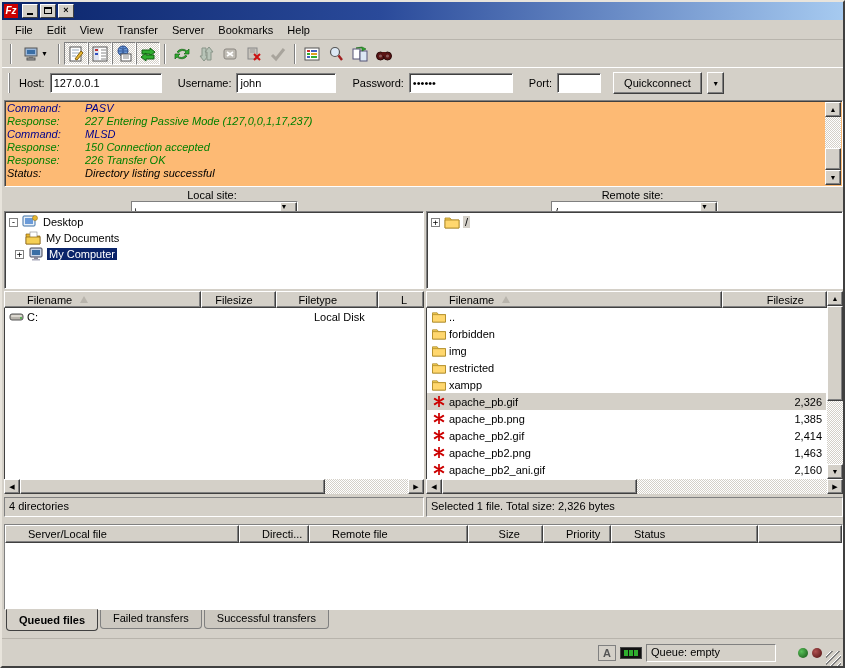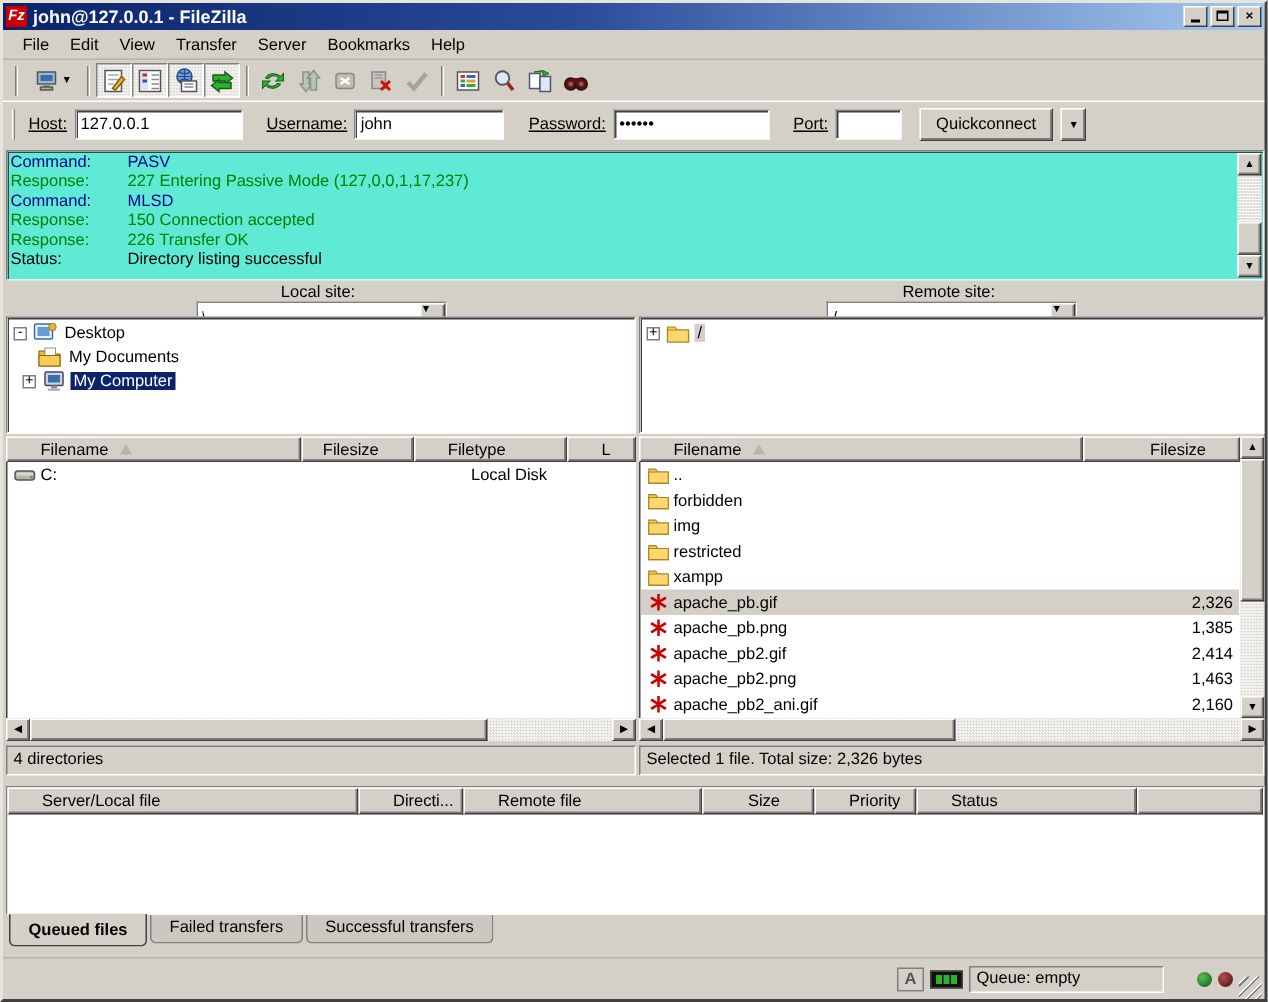--- a/index.html
+++ b/index.html
@@ -34,31 +34,31 @@
   .tbtn.pressed{ border-color:#808080 #fff #fff #808080;
     background:#fff; background-image:conic-gradient(#d4d0c8 25%,#fff 0 50%,#d4d0c8 0 75%,#fff 0); background-size:2px 2px; }
   .tbtn svg{ display:block; }
   .ddarrow{ font-size:7px; margin-left:1px; }
   .combo-btn .ddarrow{ margin:0; }
 
   
   .quickbar{ position:absolute; left:0; top:65px; right:0; height:31px; display:flex; align-items:center;
     padding-left:6px; gap:5px; border-top:1px solid #fff; }
   .qgrip{ width:2px; height:20px; border-left:1px solid #fff; border-right:1px solid #808080; margin-right:4px; }
-  .qlabel{ white-space:nowrap;text-decoration:underline; }
+  .qlabel{ white-space:nowrap; }
   .sunken{ border:1px solid; border-color:#808080 #fff #fff #808080; box-shadow:inset 1px 1px 0 #404040; background:#fff; }
   .qinput{ height:20px; font-family:"Liberation Sans",sans-serif; font-size:11px; padding:0 3px; outline:none; }
   .qc-btn{ height:22px; padding:0 10px; background:#d4d0c8; border:1px solid; border-color:#fff #404040 #404040 #fff;
     box-shadow:inset -1px -1px 0 #808080; font-family:"Liberation Sans",sans-serif; font-size:11px; }
   .qc-dd{ width:17px; height:22px; background:#d4d0c8; border:1px solid; border-color:#fff #404040 #404040 #fff;
     box-shadow:inset -1px -1px 0 #808080; font-size:7px; }
 
   
-  .logpane{ position:absolute; left:2px; top:98px; width:839px; height:87px; background:#5eead4;
-    border:1px solid; border-color:#808080 #fff #fff #808080; box-shadow:inset 1px 1px 0 #404040; }
+  .logpane{ position:absolute; left:2px; top:98px; width:839px; height:87px; background:#fdba74;
+    border:1px solid; border-color:#808080 #fff #fff #808080; box-shadow:inset 1px 1px 0 #404040;font-style:italic; }
   .loglines{ position:absolute; left:2px; top:1px; right:17px; }
   .logline{ display:flex; line-height:13px; white-space:nowrap; }
   .loglabel{ width:78px; flex:0 0 auto; }
   .cmd{ color:#00008b; } .resp{ color:#008000; } .stat{ color:#000; }
 
   
   .vscroll{ position:absolute; top:1px; right:1px; bottom:1px; width:16px; display:flex; flex-direction:column;
     background:#ece9e2; background-image:conic-gradient(#d4d0c8 25%,#fff 0 50%,#d4d0c8 0 75%,#fff 0); background-size:2px 2px; }
   .sbtn{ width:16px; height:15px; flex:0 0 auto; background:#d4d0c8; border:1px solid; border-color:#fff #404040 #404040 #fff;
     box-shadow:inset -1px -1px 0 #808080; font-size:7px; line-height:13px; text-align:center; color:#000; }
@@ -138,21 +138,20 @@
   .grip{ width:15px; height:15px; align-self:flex-end;
     background:repeating-linear-gradient(135deg, transparent 0 3px, #fff 3px 4px, #808080 4px 5px); }
 </style>
 </head>
 <body>
 
 <div class="window">
 
   <div class="titlebar">
     <span class="fzicon">Fz</span>
-    <span class="title-text">john@127.0.0.1 - FileZilla</span>
     <span class="winbtns">
       <span class="winbtn">
           <span class="bar"></span>
         </span>
       <span class="winbtn">
           <span class="box"></span>
         </span>
       <span class="winbtn">×</span>
     </span>
   </div>

